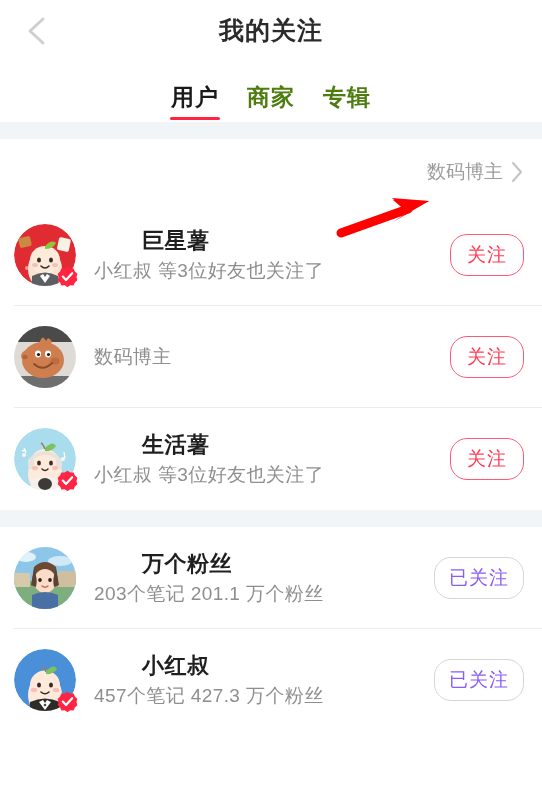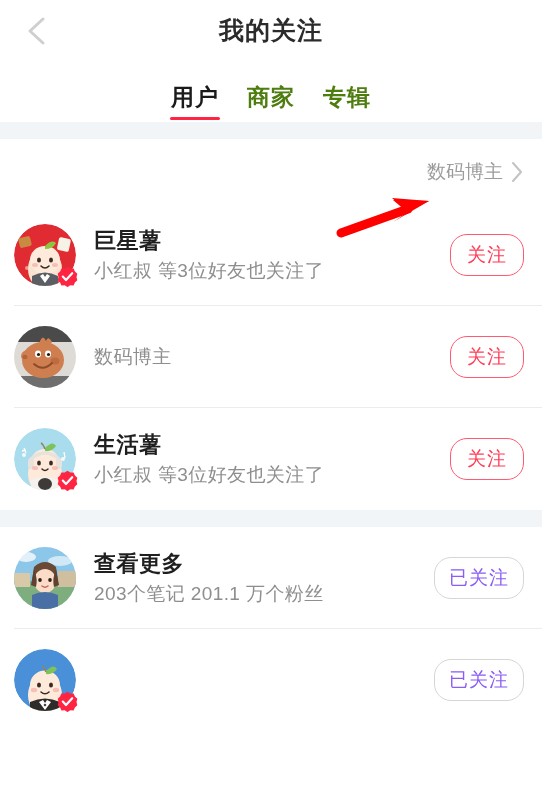--- a/index.html
+++ b/index.html
@@ -156,20 +156,21 @@
     justify-content: center;
     gap: 3px;
     min-width: 0;
   }
   .row-name {
     font-size: 22px;
     color: #1f1f1f;
     font-weight: bold;
     letter-spacing: 0.5px;
     line-height: 28px;
+    margin-left: 48px;
   }
   .row-sub {
     font-size: 19px;
     color: #8e8e8e;
     letter-spacing: 0.4px;
     line-height: 26px;
     white-space: nowrap;
   }
 
   .follow-btn {
@@ -361,21 +362,21 @@
           <path d="M20 22 q4 10 2 18 l-5 -2 z" fill="#5e4130"></path>
           <path d="M42 22 q-4 10 -2 18 l5 -2 z" fill="#5e4130"></path>
           <ellipse cx="26" cy="33" rx="1.8" ry="2" fill="#2e201a"></ellipse>
           <ellipse cx="36" cy="33" rx="1.8" ry="2" fill="#2e201a"></ellipse>
           <path d="M28 39 q3 2.5 6 0" stroke="#c06a5c" stroke-width="1.5" fill="none" stroke-linecap="round"></path>
           <path d="M18 48 q13 -6 26 0 l0 14 l-26 0 z" fill="#4a6fa5"></path>
         </svg>
       </div>
     </div>
     <div class="row-text">
-      <div class="row-name">查看更多</div>
+      <div class="row-name">万个粉丝</div>
       <div class="row-sub">203个笔记   201.1 万个粉丝</div>
     </div>
     <div class="follow-btn followed">已关注</div>
   </div>
 
   <div class="row no-rule">
     <div class="avatar-wrap">
       <div class="avatar">
         <svg width="62" height="62" viewBox="0 0 62 62">
           <circle cx="31" cy="31" r="31" fill="#4a90d9"></circle>
@@ -393,20 +394,24 @@
           <path d="M29.5 56 l1.5 -1.5 l1.5 1.5 l-1.5 1.5 z" fill="#2f2b29"></path>
         </svg>
       </div>
       <span class="verified">
         <svg width="21" height="21" viewBox="0 0 21 21">
           <path d="M10.5 0.8 L13.3 2.6 L16.6 2.4 L17.9 5.5 L20.3 7.7 L19.5 11 L20.3 14.2 L17.9 16.4 L16.6 19.5 L13.3 19.3 L10.5 21.1 L7.7 19.3 L4.4 19.5 L3.1 16.4 L0.7 14.2 L1.5 11 L0.7 7.7 L3.1 5.5 L4.4 2.4 L7.7 2.6 Z" fill="#ff2442"></path>
           <polyline points="5.8,10.6 9,14 15.2,7.2" fill="none" stroke="#ffffff" stroke-width="2.2" stroke-linecap="round" stroke-linejoin="round"></polyline>
         </svg>
       </span>
     </div>
+    <div class="row-text">
+      <div class="row-name">小红叔</div>
+      <div class="row-sub">457个笔记   427.3 万个粉丝</div>
+    </div>
     <div class="follow-btn followed">已关注</div>
   </div>
 
   <svg class="annotation">
     <line x1="341" y1="233" x2="408" y2="209" stroke="#ff0000" stroke-width="9" stroke-linecap="round"></line>
     <polygon points="429,201 393,200 406,211 391,220 " fill="#ff0000"></polygon>
     <polygon points="429,201 392,198 408,212 393,222" fill="#ff0000"></polygon>
   </svg>
 
 </div>

